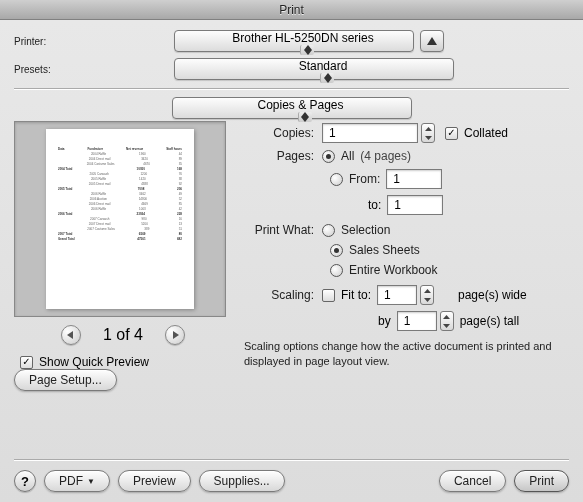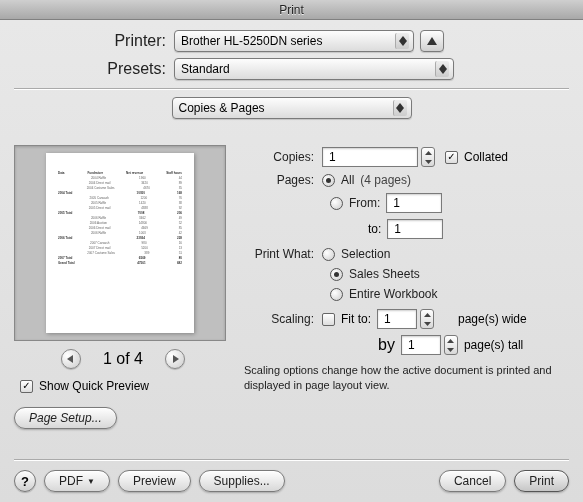--- a/index.html
+++ b/index.html
@@ -29,37 +29,38 @@
     height: 482px;
     position: relative;
   }
   .row {
     display: flex;
     align-items: center;
     margin-bottom: 6px;
   }
   .label-col {
     width: 160px;
-    text-align: right;
+    text-align: left;
     padding-right: 8px;
-    font-size: 16px;
+    font-size: 10px;
     color: #222;
   }
   .select {
     display: inline-flex;
     align-items: center;
     justify-content: space-between;
     background: linear-gradient(#fdfdfd, #dcdcdc);
     border: 1px solid #7a7a7a;
     border-radius: 4px;
     height: 22px;
-    padding: 0 4px 0 6px;
+    padding: 0 4px 0 22px;
     font-size: 12px;
     box-shadow: 0 1px 1px rgba(0,0,0,0.15);
     cursor: default;
+    flex-direction: column;
   }
   .select .arrows {
     width: 14px;
     height: 16px;
     background: linear-gradient(#eee,#ccc);
     border-left: 1px solid #aaa;
     border-radius: 2px;
     display: flex;
     flex-direction: column;
     align-items: center;
@@ -209,21 +210,21 @@
           </svg>
         <svg width="8" height="5">
             <polygon points="0,0 8,0 4,5" fill="#333"></polygon>
           </svg>
       </span>
     </div>
   </div>
 
   <hr class="sep">
 
-  <div class="row" style="justify-content:center;margin-bottom:26px;">
+  <div class="row" style="justify-content:center;margin-bottom:2px;">
     <div class="select" style="width:240px">
       <span>Copies &amp; Pages</span>
       <span class="arrows">
         <svg width="8" height="5">
             <polygon points="4,0 8,5 0,5" fill="#333"></polygon>
           </svg>
         <svg width="8" height="5">
             <polygon points="0,0 8,0 4,5" fill="#333"></polygon>
           </svg>
       </span>
@@ -360,21 +361,21 @@
         <div class="navbtn">
           <svg width="8" height="8">
               <polygon points="2,0 8,4 2,8" fill="#555"></polygon>
             </svg>
         </div>
       </div>
       <div class="chk">
         <div class="chkbox">✓</div>
         <span style="font-size:12px;">Show Quick Preview</span>
       </div>
-      <div style="margin-top:14px;font-style:italic;">
+      <div style="">
         <div class="aqua-btn">Page Setup...</div>
       </div>
     </div>
 
     <div class="options">
       <div class="opt-row">
         <div class="opt-label">Copies:</div>
         <input class="textfield" style="width: 96px;" value="1">
         <div class="stepper">
           <div>
@@ -446,21 +447,21 @@
             </div>
           <div>
               <svg width="7" height="4">
                 <polygon points="0,0 7,0 3.5,4" fill="#444"></polygon>
               </svg>
             </div>
         </div>
         <span style="margin-left:24px;font-size:12px">page(s) wide</span>
       </div>
       <div class="opt-row" style="padding-left:134px">
-        <span style="font-size:16px">by</span>
+        <span style="font-size:12px">by</span>
         <input class="textfield" style="width: 40px; margin-left: 6px;" value="1">
         <div class="stepper">
           <div>
               <svg width="7" height="4">
                 <polygon points="3.5,0 7,4 0,4" fill="#444"></polygon>
               </svg>
             </div>
           <div>
               <svg width="7" height="4">
                 <polygon points="0,0 7,0 3.5,4" fill="#444"></polygon>

